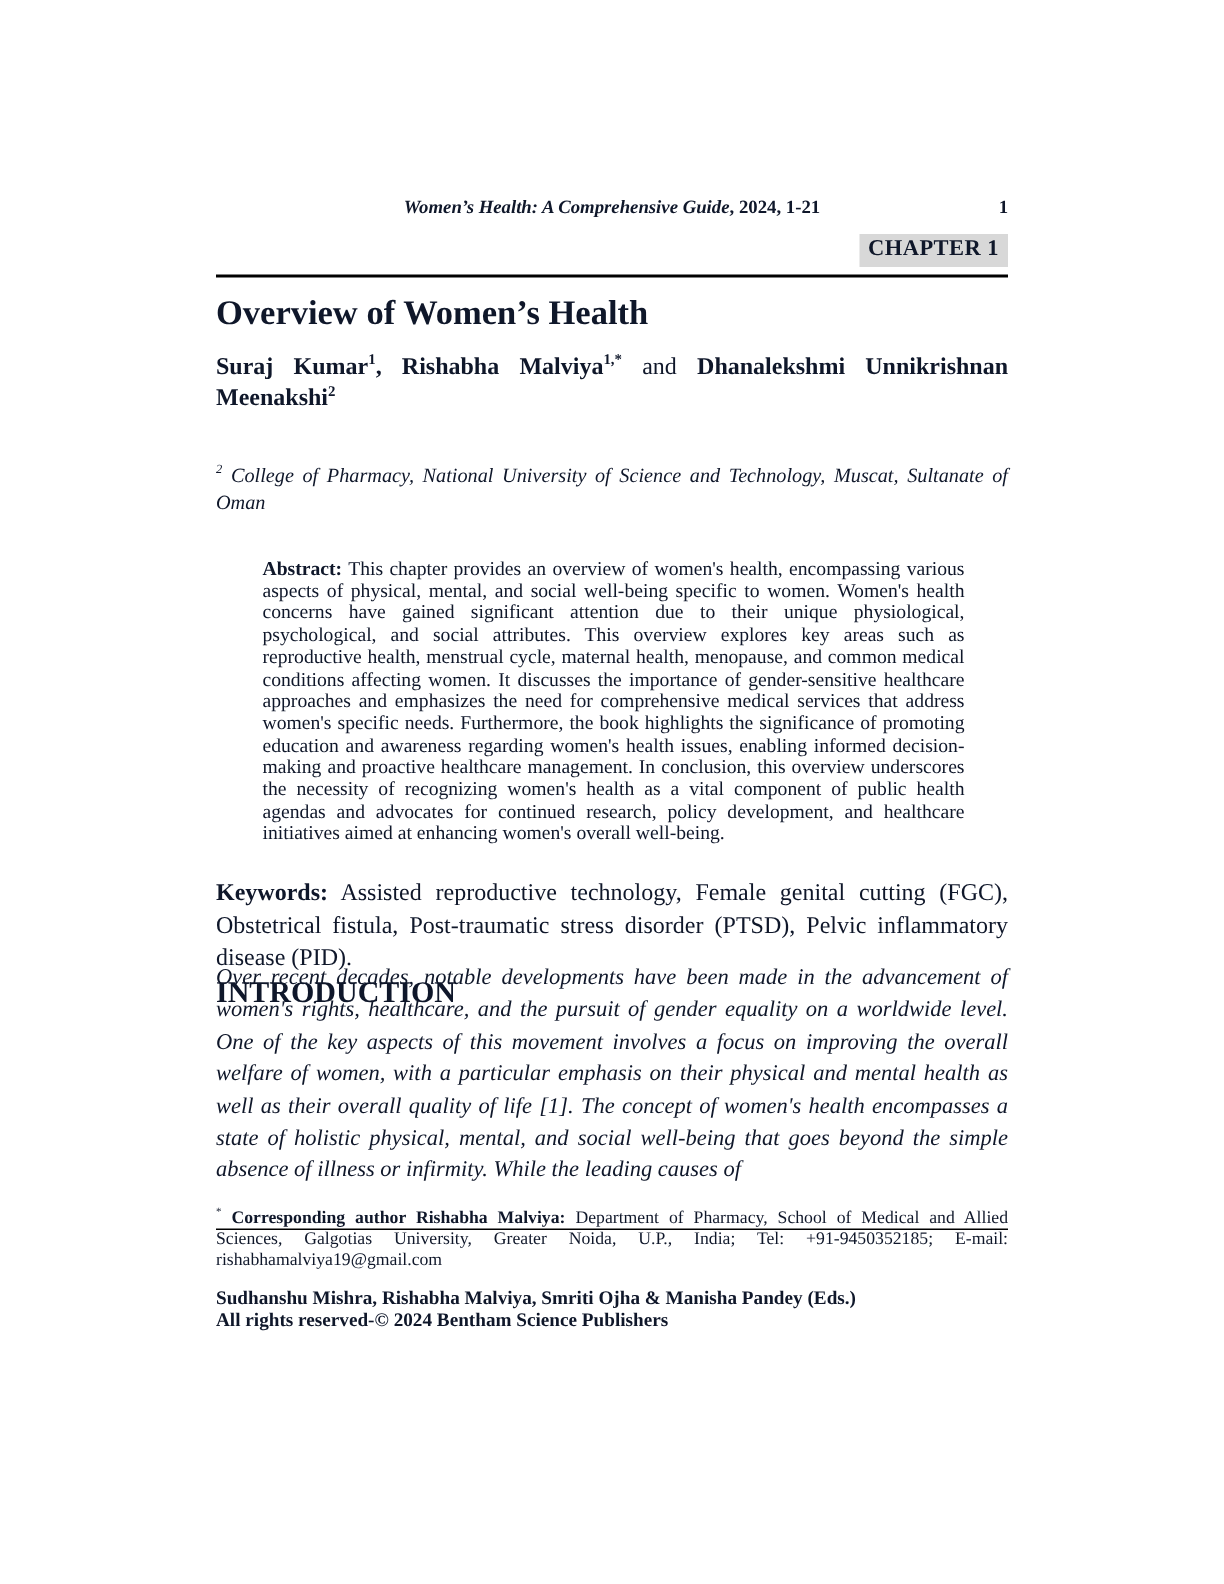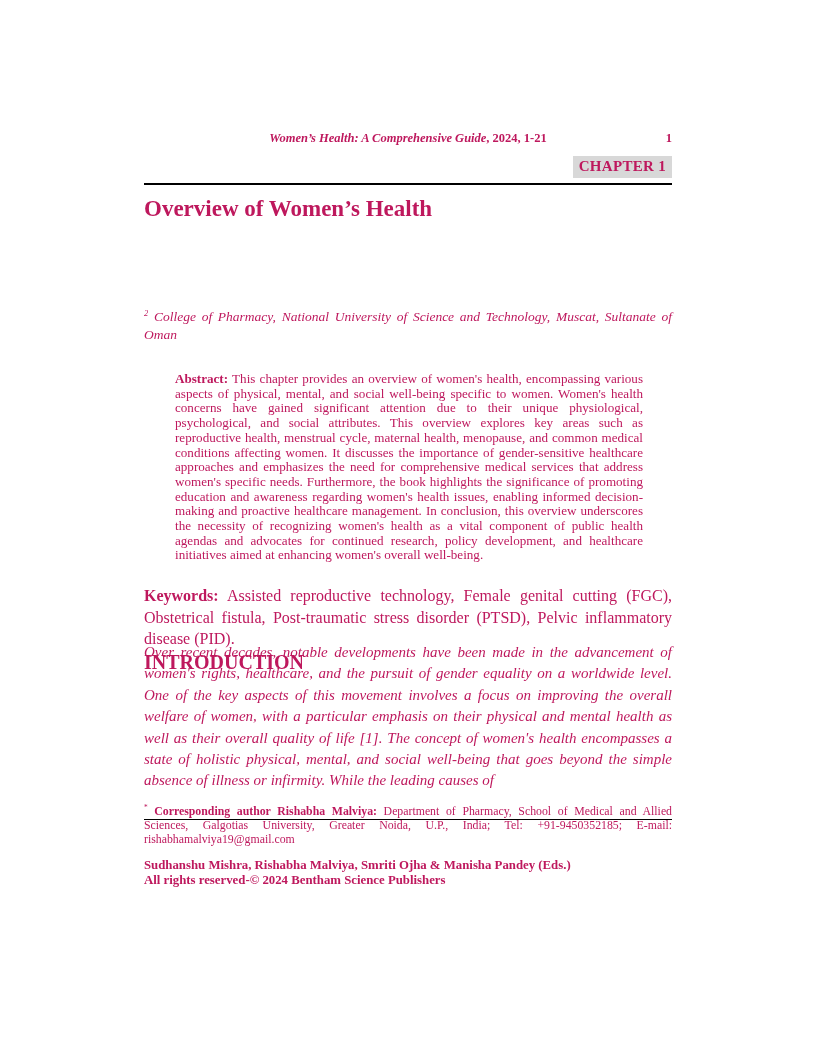--- a/index.html
+++ b/index.html
@@ -4,21 +4,21 @@
 <style>
   * { margin: 0; padding: 0; box-sizing: border-box; }
   html, body { background: #888; }
   .page {
     position: relative;
     width: 816px;
     height: 1056px;
     margin: 0 auto;
     background: #ffffff;
     font-family: "Liberation Serif", "DejaVu Serif", serif;
-    color: #be185d;
+    color: #0f172a;
     overflow: hidden;
   }
   .block { position: absolute; left: 144px; width: 528px; }
 
   
   .running-head {
     top: 131px;
     text-align: center;
     font-size: 12.5px;
     font-weight: bold;
@@ -125,20 +125,21 @@
     <span class="page-number">1</span>
   </div>
 
   <div class="block chapter-row">
     <span class="chapter-label">CHAPTER 1</span>
   </div>
   <div class="block header-rule"></div>
 
   <h1 class="block chapter-title">Overview of Women’s Health</h1>
 
+  <p class="block authors"><b><span>Suraj Kumar</span><sup>1</sup><span>,</span> <span>Rishabha Malviya</span><sup>1,*</sup></b> <span class="normal">and</span> <b><span>Dhanalekshmi Unnikrishnan Meenakshi</span><sup>2</sup></b></p>
 
   <p class="block affil affil-2"><sup>2</sup> <span>College of Pharmacy, National University of Science and Technology, Muscat, Sultanate of Oman</span></p>
 
   <div class="block abstract"><b>Abstract:</b> <span>This chapter provides an overview of women's health, encompassing various aspects of physical, mental, and social well-being specific to women. Women's health concerns have gained significant attention due to their unique physiological, psychological, and social attributes. This overview explores key areas such as reproductive health, menstrual cycle, maternal health, menopause, and common medical conditions affecting women. It discusses the importance of gender-sensitive healthcare approaches and emphasizes the need for comprehensive medical services that address women's specific needs. Furthermore, the book highlights the significance of promoting education and awareness regarding women's health issues, enabling informed decision-making and proactive healthcare management. In conclusion, this overview underscores the necessity of recognizing women's health as a vital component of public health agendas and advocates for continued research, policy development, and healthcare initiatives aimed at enhancing women's overall well-being.</span></div>
 
   <p class="block keywords"><b>Keywords:</b> <span>Assisted reproductive technology, Female genital cutting (FGC), Obstetrical fistula, Post-traumatic stress disorder (PTSD), Pelvic inflammatory disease (PID).</span></p>
 
   <h2 class="block intro-heading">INTRODUCTION</h2>
   <p class="block intro-para">Over recent decades, notable developments have been made in the advancement of women's rights, healthcare, and the pursuit of gender equality on a worldwide level. One of the key aspects of this movement involves a focus on improving the overall welfare of women, with a particular emphasis on their physical and mental health as well as their overall quality of life [1]. The concept of women's health encompasses a state of holistic physical, mental, and social well-being that goes beyond the simple absence of illness or infirmity. While the leading causes of</p>
 

